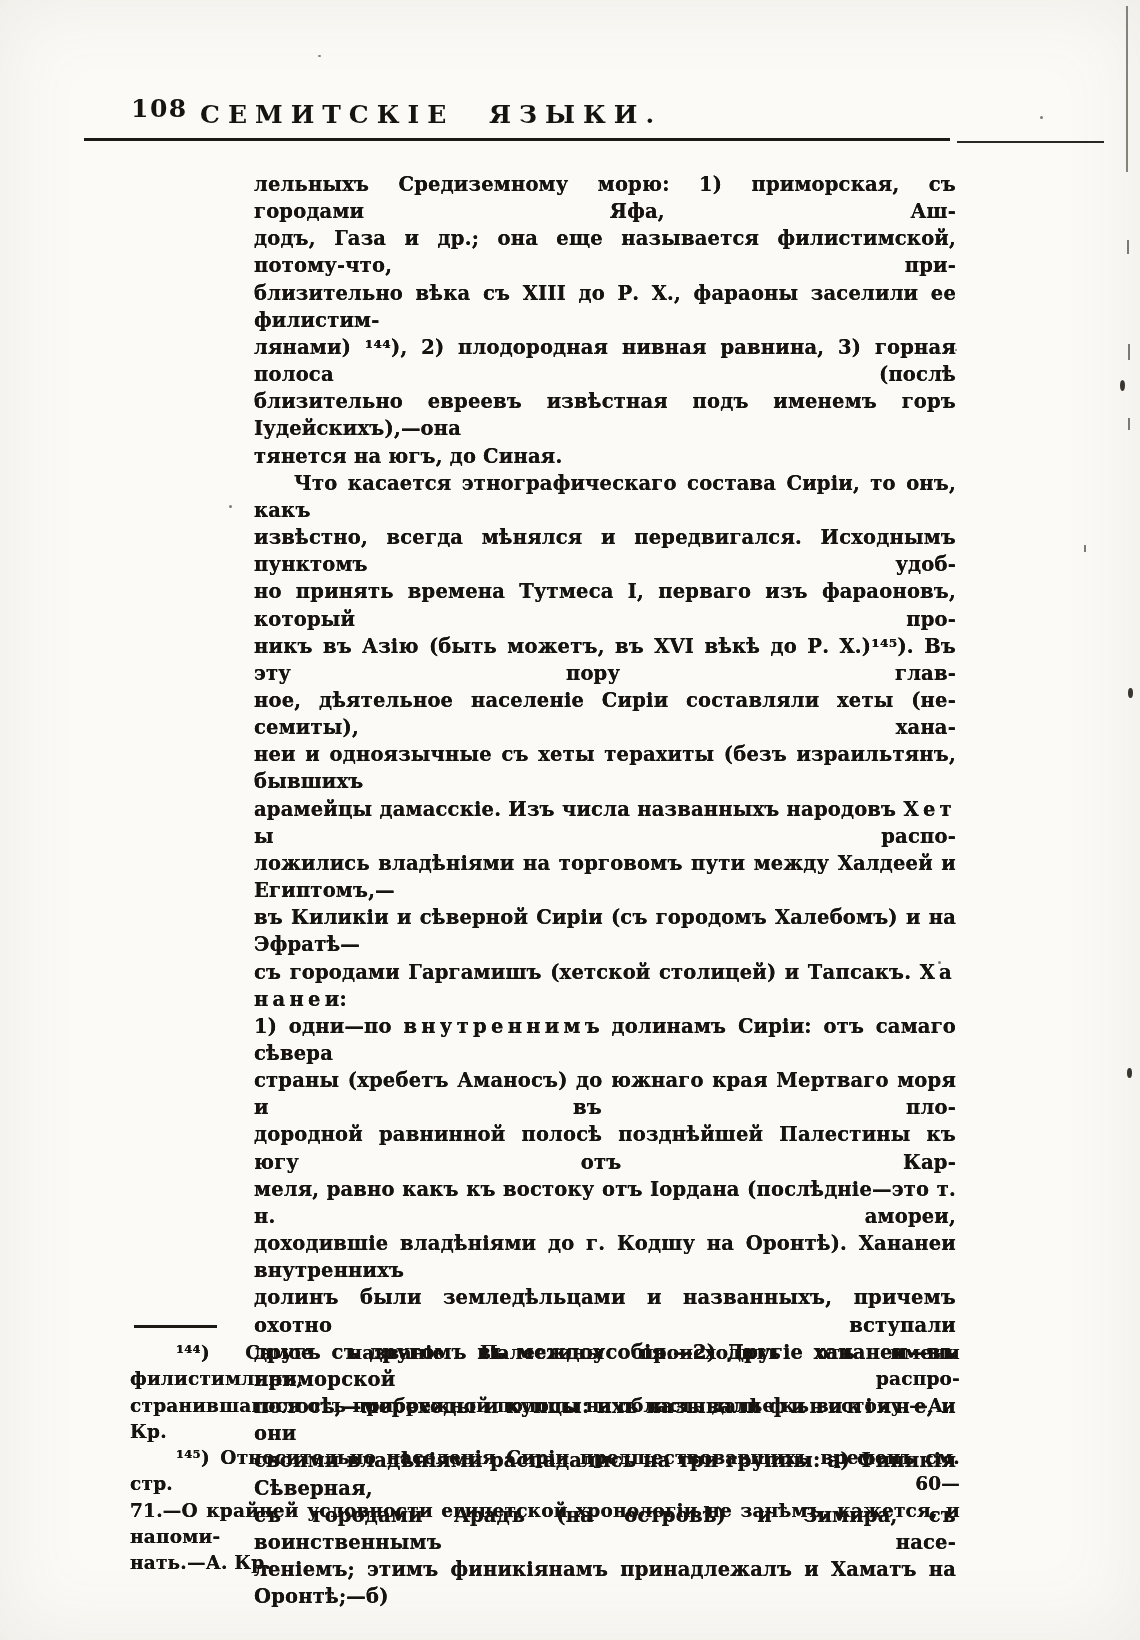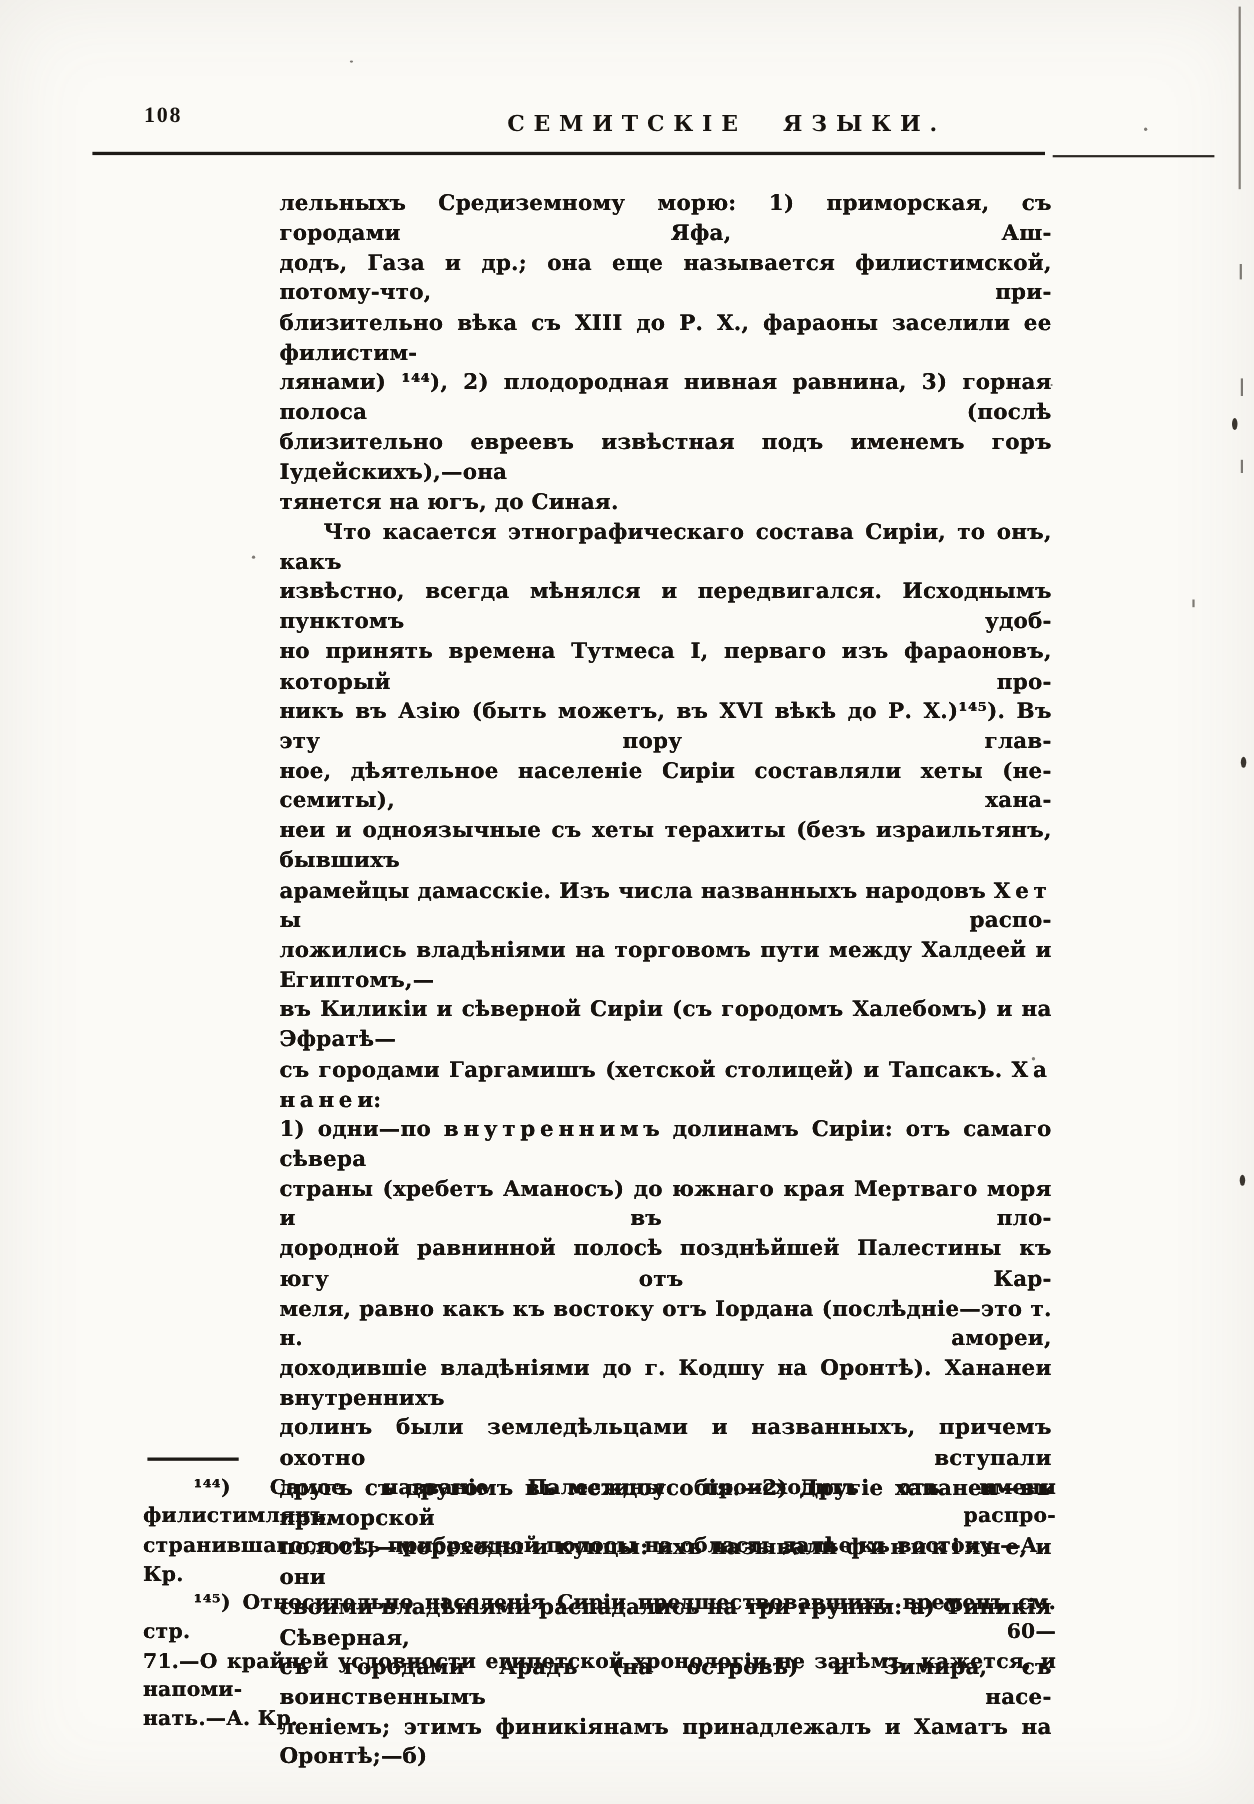--- a/index.html
+++ b/index.html
@@ -11,25 +11,25 @@
   }
   .page{
     position:relative;width:1140px;height:1640px;overflow:hidden;
     background:#fbfaf6;
     color:#17130f;
     box-shadow:inset 0 0 80px rgba(120,110,95,.10);
   }
   
   .pagenum{
     position:absolute;left:131px;top:94px;
-    font-size:20px;font-weight:bold;letter-spacing:1.5px;font-family:Liberation Serif, serif;
+    font-size:25px;font-weight:bold;letter-spacing:1.5px;
   }
   .journal-title{
     position:absolute;left:200px;top:100px;width:660px;
-    text-align:right;font-size:20px;font-weight:bold;
+    text-align:left;font-size:25px;font-weight:bold;
     letter-spacing:8px;word-spacing:18px;white-space:nowrap;
   }
   .rule-a{position:absolute;left:84px;top:138px;width:866px;height:3px;background:#1d1a16;}
   .rule-b{position:absolute;left:957px;top:141px;width:147px;height:2px;background:#2b2723;}
   
   .body-text{
     position:absolute;left:254px;top:171px;width:702px;
     font-size:19.5px;font-weight:bold;line-height:27.15px;
     letter-spacing:.2px;
     text-shadow:0 0 .35px currentColor;

